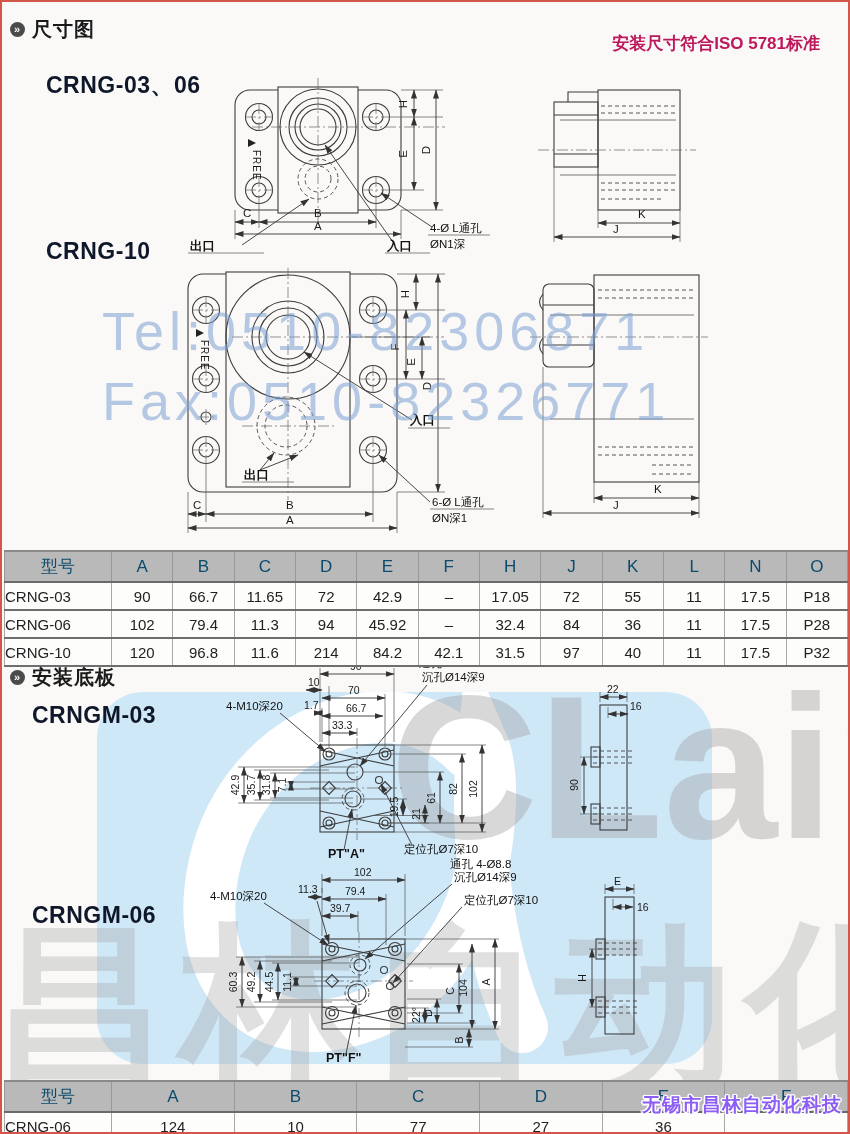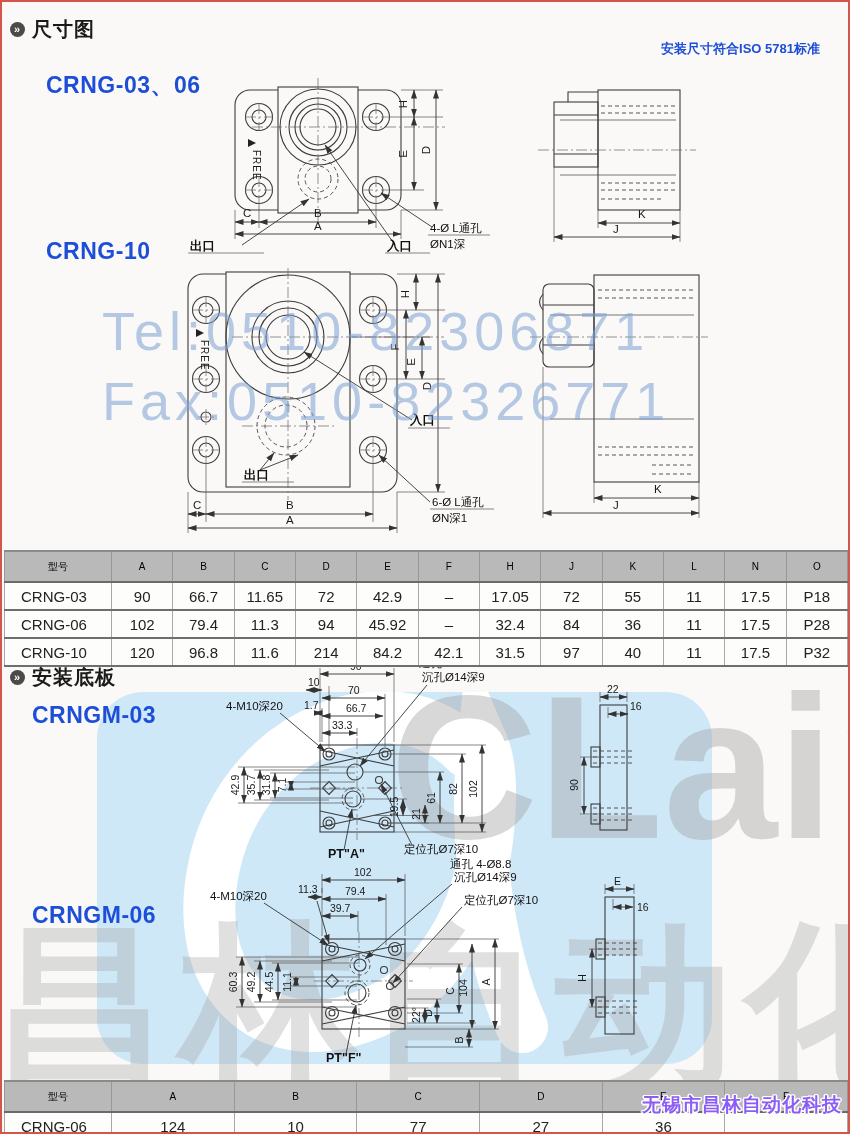--- a/index.html
+++ b/index.html
@@ -4,23 +4,23 @@
 <style>
   html,body{margin:0;padding:0;background:#e8e8e8;}
   .page{position:relative;width:850px;height:1134px;margin:0 auto;background:#faf9f7;
         border:2px solid #d4564a;box-sizing:border-box;overflow:hidden;
         font-family:"Liberation Sans",sans-serif;}
   
   .sec-header{position:absolute;display:flex;align-items:center;gap:7px;
               font-size:20px;font-weight:bold;color:#1a1a1a;letter-spacing:1px;z-index:4;}
   .bullet{width:15px;height:15px;border-radius:50%;background:#4a4a4a;color:#fff;
           font-size:11px;line-height:14px;text-align:center;font-weight:bold;flex:0 0 15px;}
-  .model-label{position:absolute;font-size:23px;font-weight:bold;color:#1d4ed8;
+  .model-label{position:absolute;font-size:23px;font-weight:bold;color:#0f172a;
                letter-spacing:.5px;z-index:4;}
-  .iso-note{position:absolute;right:28px;top:30px;font-size:13px;font-weight:bold;color:#1d4ed8;z-index:4;margin-top:8px;}
+  .iso-note{position:absolute;right:28px;top:30px;font-size:17px;font-weight:bold;color:#be185d;z-index:4;}
   
   .wm-telfax{position:absolute;left:100px;font-size:54px;color:rgba(123,160,212,.55);
              letter-spacing:5px;white-space:nowrap;z-index:3;margin-top:13px;}
   .wm-blue{position:absolute;left:95px;top:690px;width:615px;height:372px;z-index:0;}
   .wm-latin{position:absolute;left:388px;top:662px;font-size:205px;line-height:1;
             font-weight:bold;color:rgba(158,158,158,.40);z-index:0;white-space:nowrap;}
   .wm-cn{position:absolute;left:-10px;top:916px;font-size:178px;line-height:1;font-weight:bold;
          color:rgba(160,160,160,.32);z-index:0;letter-spacing:10px;white-space:nowrap;}
   
   svg.draw{position:absolute;left:0;z-index:1;}
@@ -33,26 +33,26 @@
   .ext{stroke:#555;stroke-width:.7;fill:none}
   .ldr{stroke:#333;stroke-width:.9;fill:none}
   text.dt{font-family:"Liberation Sans",sans-serif;font-size:10.5px;fill:#1a1a1a}
   text.dl{font-size:11.5px}
   text.ck{font-family:"Liberation Sans",sans-serif;font-size:11.5px;fill:#111}
   text.pb{font-size:12.5px;font-weight:bold}
   text.fr{font-size:10px;letter-spacing:1px}
   
   .tbl-wrap{position:absolute;left:2px;width:844px;z-index:2;}
   table{width:100%;border-collapse:collapse;table-layout:fixed;background:#fff;}
-  th{background:#b9b9b9;font-weight:normal;font-size:10px;color:#000000;height:27px;
+  th{background:#b9b9b9;font-weight:normal;font-size:17px;color:#0c4a6e;height:27px;
      border:1px solid #989898;border-top:2px solid #8a8a8a;border-bottom:2px solid #6a6a6a;}
   td{font-size:15px;color:#222;text-align:center;height:24px;
      border:1px solid #a8a8a8;border-bottom:2px solid #6e6e6e;background:#fdfdfc;}
   th:first-child,td:first-child{width:104px;}
-  td:first-child{text-align:left;padding-left:16px;}
+  td:first-child{text-align:left;padding-left:0;}
   .company{position:absolute;right:6px;top:1090px;font-size:19px;font-weight:bold;color:#8b5cf6;
            z-index:6;letter-spacing:1px;
            text-shadow:-1.5px 0 #fff,1.5px 0 #fff,0 -1.5px #fff,0 1.5px #fff,
                        -1px -1px #fff,1px 1px #fff,-1px 1px #fff,1px -1px #fff;}
 </style>
 </head>
 <body>
 
 <div class="page">
 

